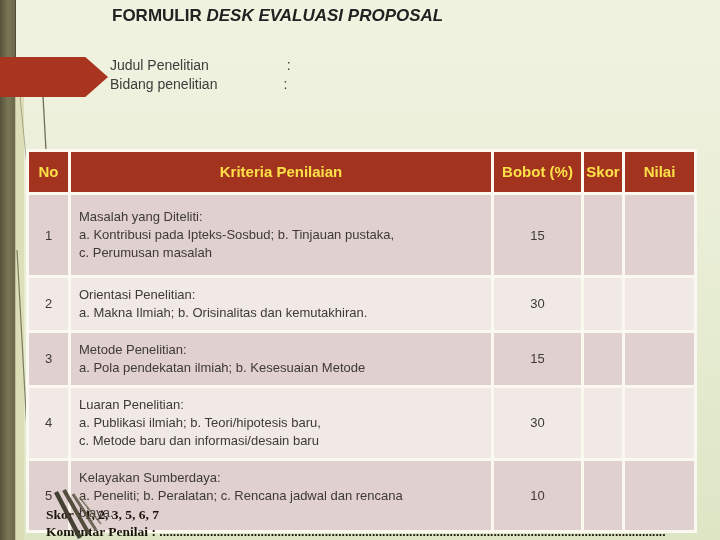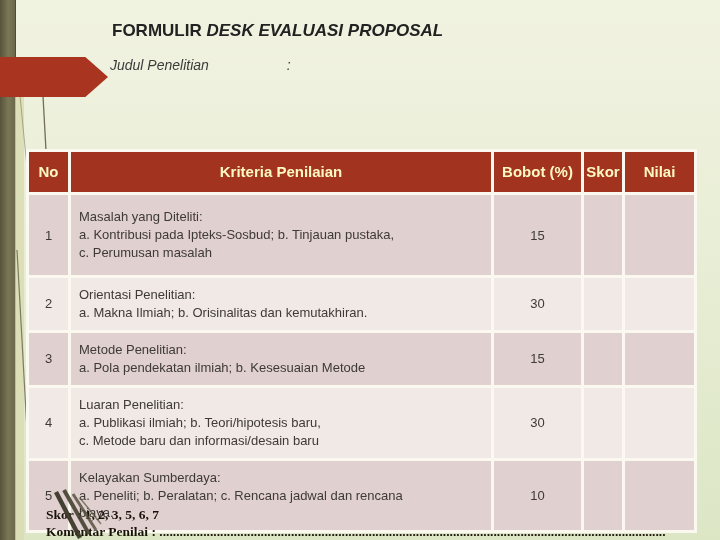--- a/index.html
+++ b/index.html
@@ -24,38 +24,38 @@
     background:#A9341F;
     clip-path:polygon(0 0,79% 0,100% 50%,79% 100%,0 100%);
   }
   
   .decor-svg{position:absolute;left:0;top:0;width:720px;height:540px;pointer-events:none;}
   .decor-back{z-index:0;}
   .decor-front{z-index:5;}
   .content{position:relative;z-index:2;}
   
   .title{
-    position:absolute;left:112px;top:20px;width:560px;
+    position:absolute;left:112px;top:5px;width:560px;
     font-size:17px;font-weight:bold;color:#222222;line-height:1.35;
   }
   .title .italic{font-style:italic;}
   
   .form-block{
     position:absolute;left:110px;top:56px;width:600px;
-    font-size:14px;color:#3C3C3C;line-height:19px;font-style:italic;
+    font-size:14px;color:#3C3C3C;line-height:19px;
   }
   .form-line{white-space:pre;}
   
   table.eval{
     position:absolute;left:26px;top:149px;
     border-collapse:separate;border-spacing:3px;
     background:#FBF8EF;z-index:2;
   }
   table.eval th{
-    background:#A2331E;color:#fef9c3;font-weight:bold;font-size:15px;
+    background:#A2331E;color:#fde047;font-weight:bold;font-size:15px;
     text-align:center;vertical-align:middle;line-height:1.1;padding:2px;
   }
   th.skor-col{word-break:break-all;padding:2px 1px;margin-left:22px;}
   table.eval td{
     font-size:13px;color:#3E3A36;vertical-align:middle;padding:8px;
   }
   td.kriteria{white-space:pre-line;line-height:1.38;padding:3px 8px;text-align:left;}
   td.num{text-align:center;}
   thead tr{height:40px;}
   tbody tr:nth-child(1){height:80px;}
@@ -88,20 +88,21 @@
 <div class="arrow"></div>
 
 <div class="content">
 
   <div class="title">
     <div><span>FORMULIR </span><span class="italic">DESK EVALUASI PROPOSAL</span></div>
   </div>
 
   <div class="form-block">
     <div class="form-line">Judul Penelitian                    :</div>
+    <div class="form-line">Bidang penelitian                 :</div>
   </div>
 
   <table class="eval">
     <colgroup>
       <col style="width:39px">
         <col style="width:420px">
         <col style="width:87px">
         <col style="width:38px">
         <col style="width:69px">
     </colgroup>

